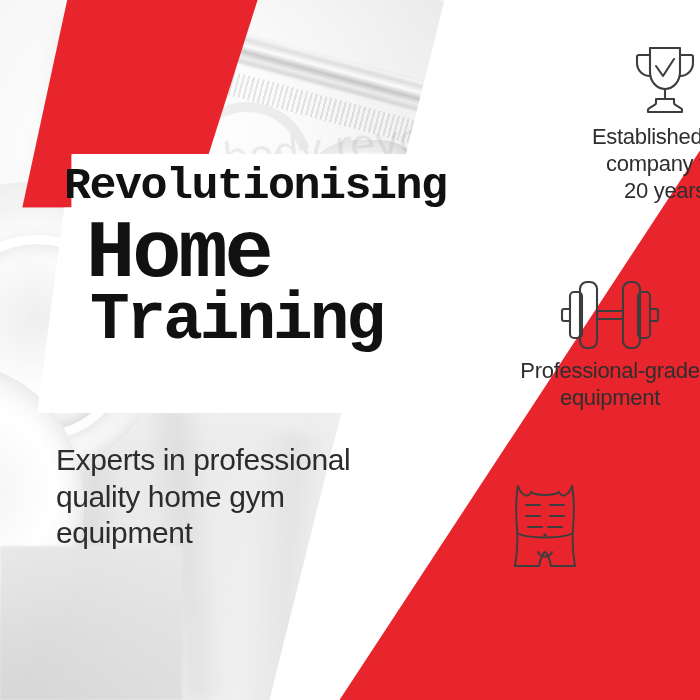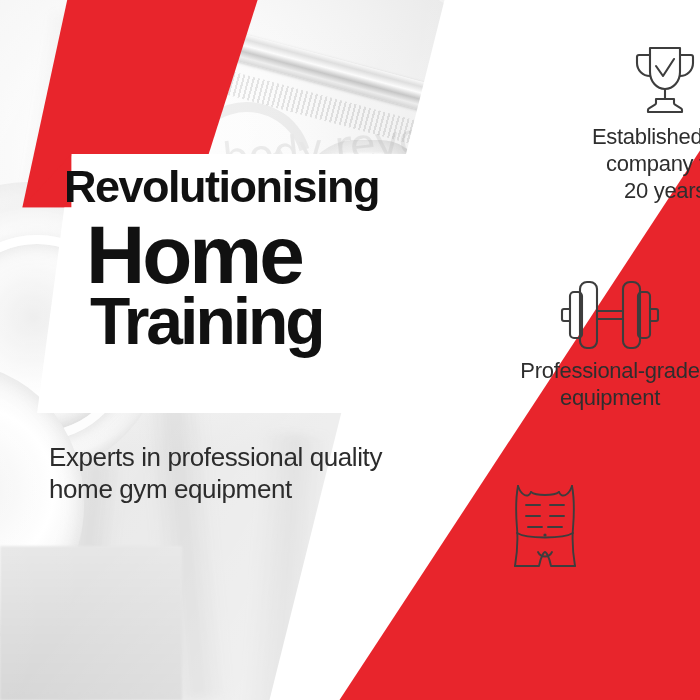--- a/index.html
+++ b/index.html
@@ -160,28 +160,29 @@
   }
 
   
   :root{ --red:#E8252C; --ink:#111111; --ink2:#3a3a3a; }
 
   .headline{
     position:absolute;left:56px;top:165px;width:400px;
     color:var(--ink);
     line-height:.98;
     letter-spacing:-1.5px;
+    font-family:Liberation Mono, monospace;
   }
   .h-line1{font-size:45px;font-weight:bold;margin-left:8px;}
   .h-line2{font-size:82px;font-weight:bold;margin-top:6px;margin-left:30px;letter-spacing:-3px;}
   .h-line3{font-size:66px;font-weight:bold;margin-top:-6px;margin-left:34px;letter-spacing:-3px;}
 
   .subtitle{
-    position:absolute;left:49px;top:442px;width:360px;
-    font-size:26px;line-height:1.22;color:#2c2c2c;
+    position:absolute;left:56px;top:442px;width:360px;
+    font-size:30px;line-height:1.22;color:#2c2c2c;
     letter-spacing:-.4px;
   }
 
   
   .features{position:absolute;left:395px;top:0;width:305px;height:700px;}
   .feature{position:absolute;width:100%;text-align:center;}
   .feature .cap{
     font-size:22px;line-height:1.22;color:#2e2e2e;letter-spacing:-.3px;
   }
   .ficon{display:flex;justify-content:center;align-items:center;}

